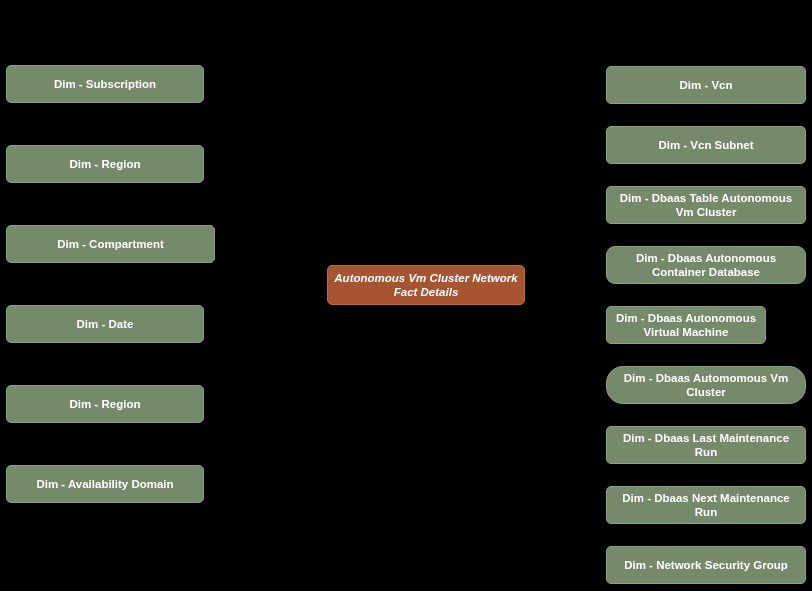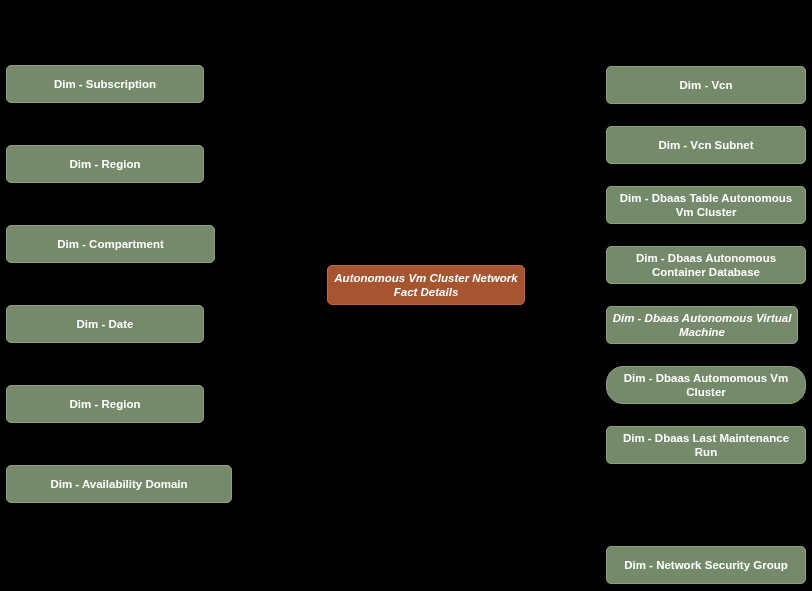--- a/index.html
+++ b/index.html
@@ -66,40 +66,43 @@
     </div>
     <div class="node dim" style="left: 6px; top: 244px; width: 209px;">
       <span class="node-label">Dim - Compartment</span>
     </div>
     <div class="node dim" style="left: 6px; top: 324px; width: 198px;">
       <span class="node-label">Dim - Date</span>
     </div>
     <div class="node dim" style="left: 6px; top: 404px; width: 198px;">
       <span class="node-label">Dim - Region</span>
     </div>
-    <div class="node dim" style="left: 6px; top: 484px; width: 226px; align-items: center;">
+    <div class="node dim" style="left: 6px; top: 484px; width: 198px; align-items: center;">
       <span class="node-label">Dim - Availability Domain</span>
     </div>
     <div class="node dim" style="left: 606px; top: 85px; width: 200px;">
       <span class="node-label">Dim - Vcn</span>
     </div>
     <div class="node dim" style="left: 606px; top: 145px; width: 200px;">
       <span class="node-label">Dim - Vcn Subnet</span>
     </div>
     <div class="node dim" style="left: 606px; top: 205px; width: 200px;">
       <span class="node-label">Dim - Dbaas Table Autonomous Vm Cluster</span>
     </div>
-    <div class="node dim" style="left: 606px; top: 265px; width: 200px;">
+    <div class="node dim" style="left: 606px; top: 265px; width: 200px; border-radius: 9px;">
       <span class="node-label">Dim - Dbaas Autonomous Container Database</span>
     </div>
-    <div class="node dim" style="left: 606px; top: 325px; width: 192px; font-style: italic;">
+    <div class="node dim" style="left: 606px; top: 325px; width: 160px;">
       <span class="node-label">Dim - Dbaas Autonomous Virtual Machine</span>
     </div>
     <div class="node dim" style="left: 606px; top: 385px; width: 200px; border-radius: 17px;">
       <span class="node-label">Dim - Dbaas Automomous Vm Cluster</span>
     </div>
     <div class="node dim" style="left: 606px; top: 445px; width: 200px;">
       <span class="node-label">Dim - Dbaas Last Maintenance Run</span>
     </div>
+    <div class="node dim" style="left: 606px; top: 505px; width: 200px;">
+      <span class="node-label">Dim - Dbaas Next Maintenance Run</span>
+    </div>
     <div class="node dim" style="left: 606px; top: 565px; width: 200px;">
       <span class="node-label">Dim - Network Security Group</span>
     </div>
   </div>
 
 </body></html>

